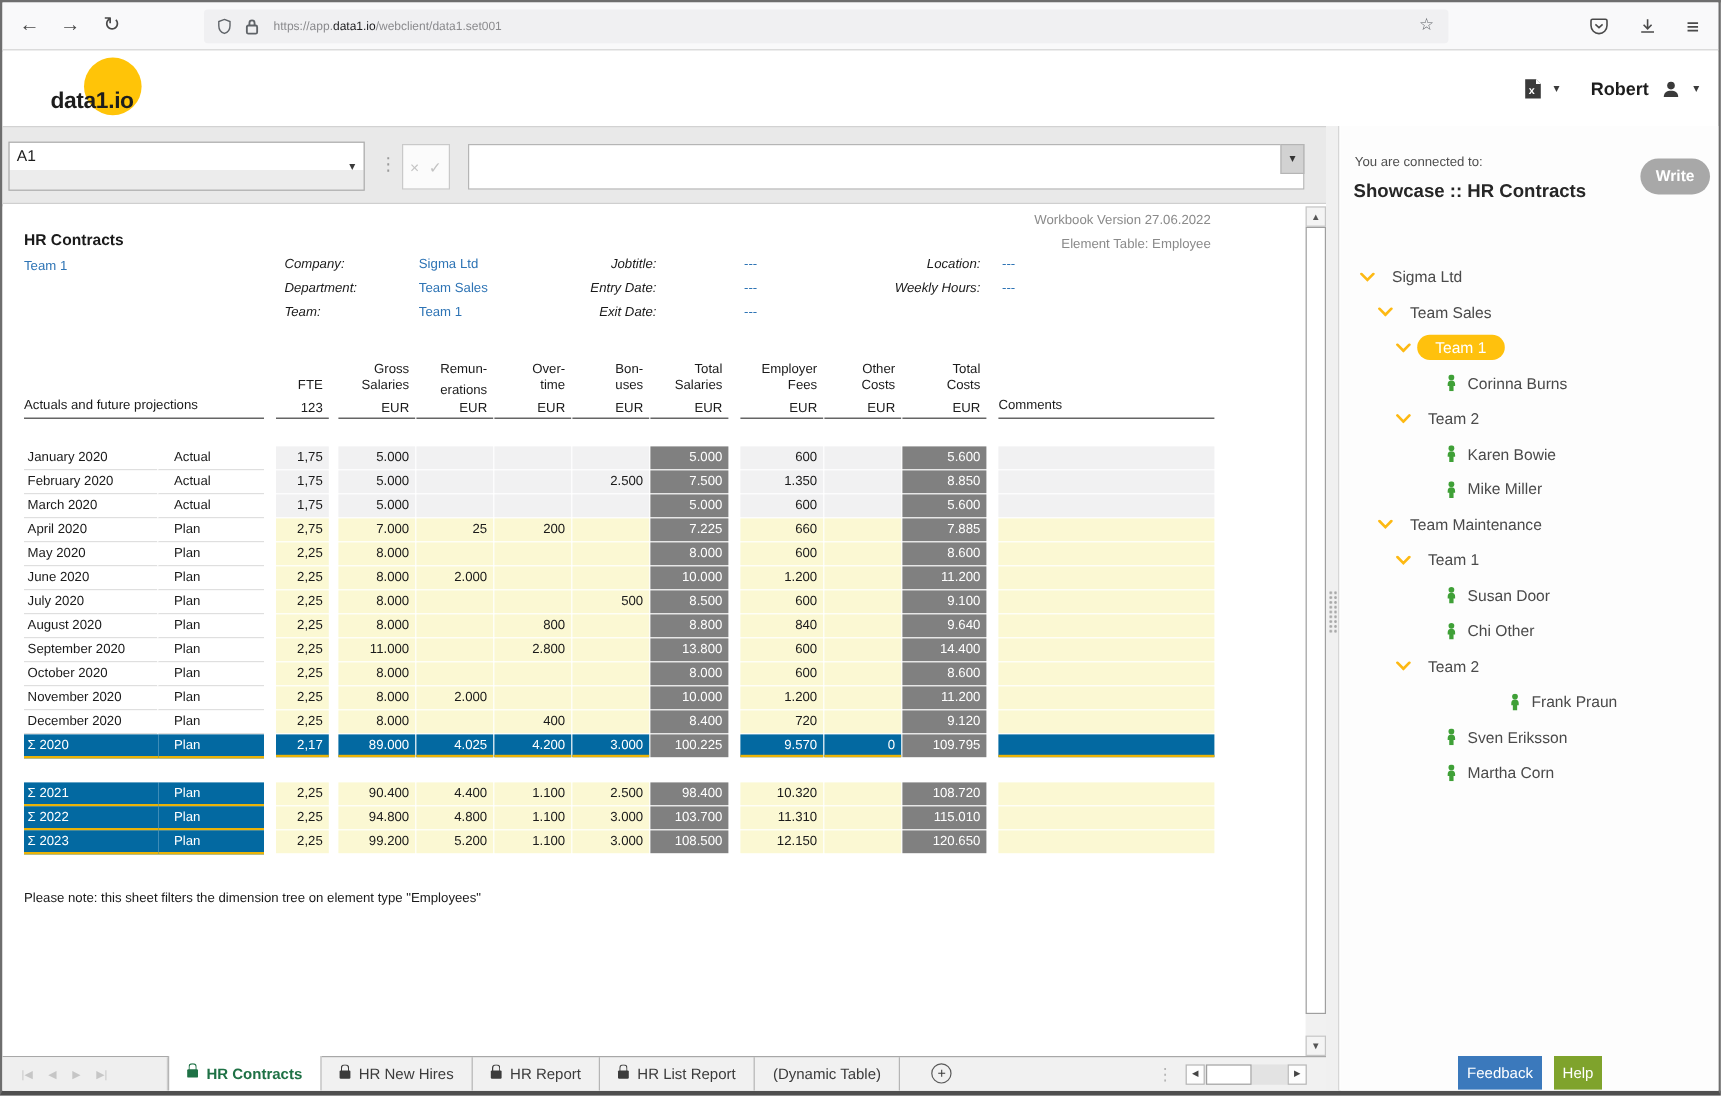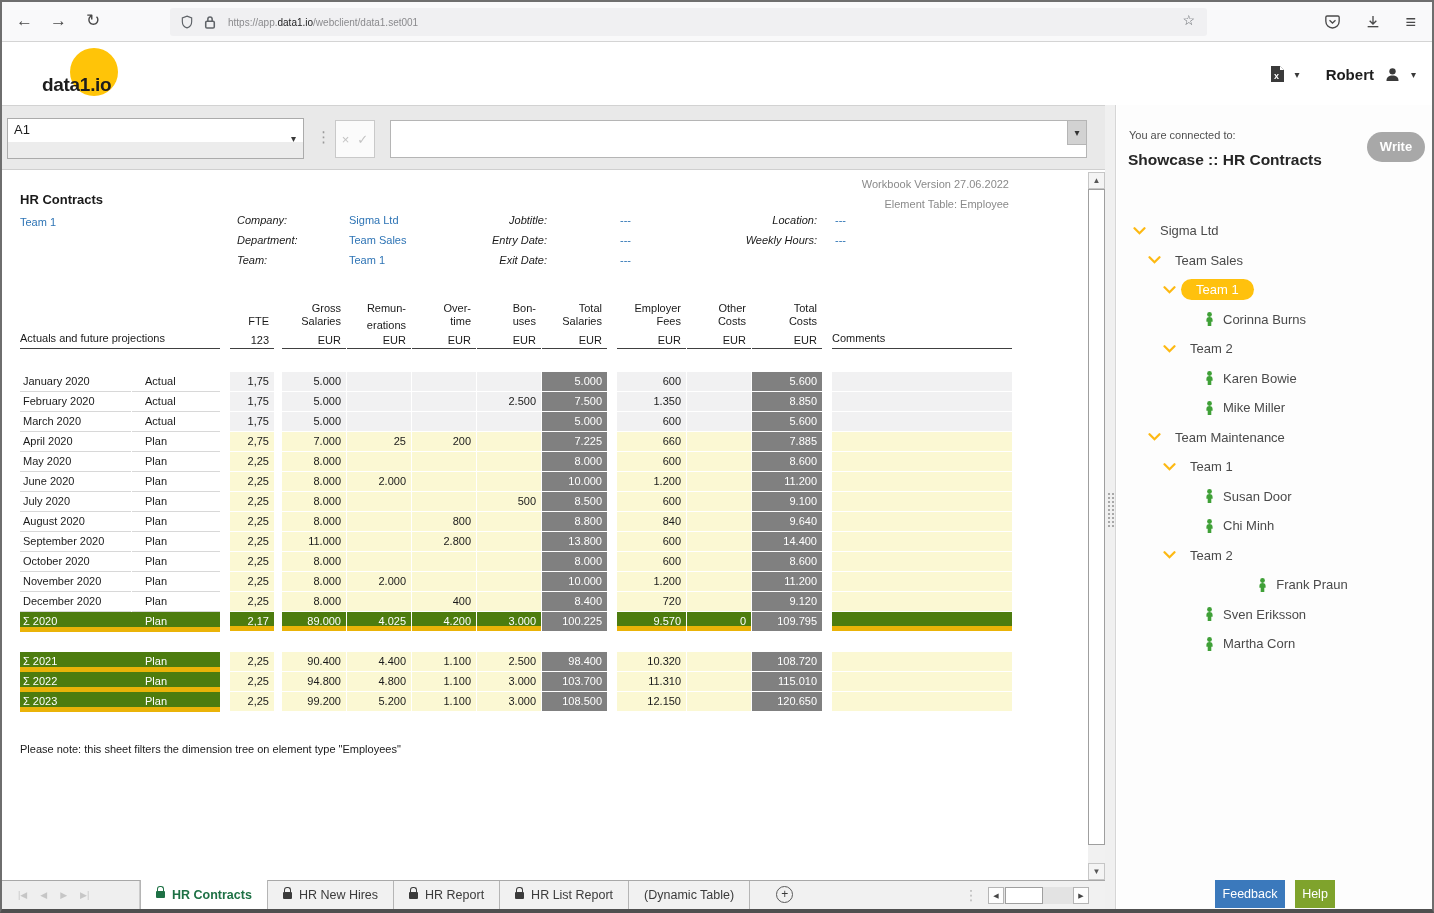--- a/index.html
+++ b/index.html
@@ -69,21 +69,21 @@
   .c-gross { left:280px; width:64px; } .c-remun { left:345px; width:64px; }
   .c-ot { left:410px; width:64px; } .c-bonus { left:475px; width:64px; }
   .c-tsal { left:540px; width:65px; }
   .c-fees { left:615px; width:69px; } .c-other { left:685px; width:64px; }
   .c-tcost { left:750px; width:70px; }
   .c-comment { left:830px; width:180px; }
   .lab { height:20px; border-bottom:1px solid #D8D8D8; background:#fff; }
   .kind-actual .fill { background:#F1F1F2; }
   .kind-plan .fill, .kind-year .fill { background:#FBF8D3; }
   .tot { background:#808080; color:#fff; }
-  .kind-sum .fill, .kind-sum .lab, .kind-year .lab { background:#4d7c0f; color:#fff; border-bottom:5px solid #eab308; }
+  .kind-sum .fill, .kind-sum .lab, .kind-year .lab { background:#0369a1; color:#fff; border-bottom:2px solid #eab308; }
   .kind-sum .c-month, .kind-year .c-month { width:112px; }
   .note { position:absolute; left:18px; top:571px; color:#1a1a1a; }
 
   
   .vscroll { position:absolute; left:1086px; top:170px; width:17px; height:708px; background:#f1f1f1; }
   .vbtn { position:absolute; left:0; width:17px; height:17px; background:#f4f4f4; border:1px solid #c6c6c6; color:#555; font-size:8px; text-align:center; line-height:15px; cursor:pointer; }
   .vthumb { position:absolute; left:0; top:17px; width:17px; height:656px; background:#fff; border:1px solid #9f9f9f; cursor:grab; }
 
   
   .splitter { position:absolute; left:1103px; top:103px; width:11px; height:804px; background:#f0f0f0; border-right:1px solid #d6d6d6; cursor:col-resize; }
@@ -583,21 +583,21 @@
             <circle cx="5.5" cy="2.5" r="2.4" fill="#3FA037"></circle>
             <path d="M5.5 5 C7.6 5 8.6 6.3 8.6 8.1 V9.7 H7.3 V14 H3.7 V9.7 H2.4 V8.1 C2.4 6.3 3.4 5 5.5 5 Z" fill="#3FA037"></path>
           </svg>
           <span class="tree-label person-label">Susan Door</span>
         </div>
         <div class="tree-row" style="padding-left: 87px;">
           <svg width="11" height="14" viewBox="0 0 11 14">
             <circle cx="5.5" cy="2.5" r="2.4" fill="#3FA037"></circle>
             <path d="M5.5 5 C7.6 5 8.6 6.3 8.6 8.1 V9.7 H7.3 V14 H3.7 V9.7 H2.4 V8.1 C2.4 6.3 3.4 5 5.5 5 Z" fill="#3FA037"></path>
           </svg>
-          <span class="tree-label person-label">Chi Minh</span>
+          <span class="tree-label person-label">Chi Other</span>
         </div>
         <div class="tree-row" style="padding-left: 46px;">
           <svg width="13" height="8" viewBox="0 0 13 8">
             <path d="M1.5 1.2 L6.5 6.3 L11.5 1.2" fill="none" stroke="#FDB913" stroke-width="2.2" stroke-linecap="round"></path>
           </svg>
           <span class="tree-label">Team 2</span>
         </div>
         <div class="tree-row" style="padding-left: 54px; justify-content: center;">
           <svg width="11" height="14" viewBox="0 0 11 14">
             <circle cx="5.5" cy="2.5" r="2.4" fill="#3FA037"></circle>

